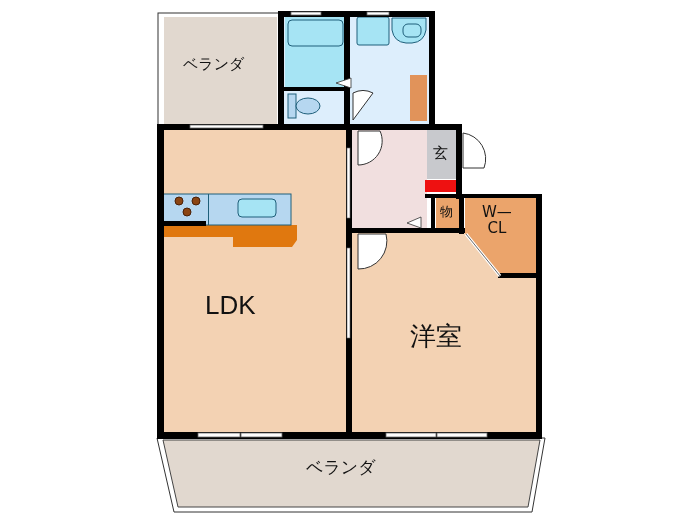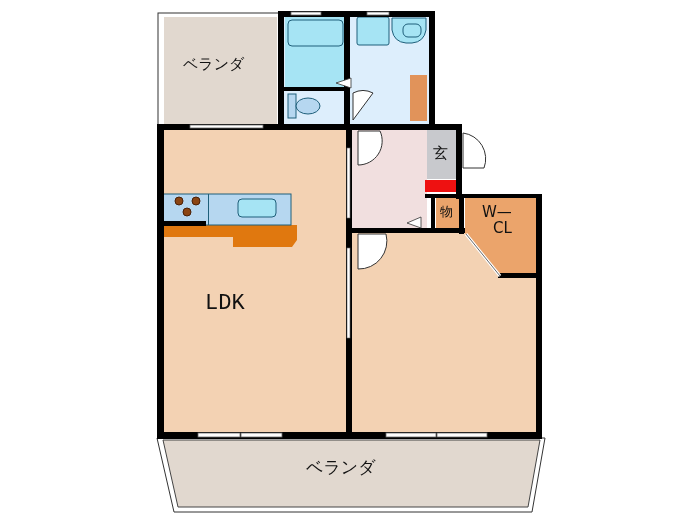--- a/index.html
+++ b/index.html
@@ -1,19 +1,19 @@
 <!DOCTYPE html>
 <html><head>
 <meta charset="utf-8">
 <style>
   html, body { margin:0; padding:0; background:#ffffff; }
   body { width:700px; height:525px; overflow:hidden; position:relative; font-family:"Liberation Sans", "DejaVu Sans", sans-serif; }
   svg { position:absolute; left:0; top:0; }
-  .lbl { position:absolute; color:#111; font-family:"DejaVu Sans", "Liberation Sans", sans-serif; line-height:1.05; text-align:right; white-space:nowrap; }
-  .room-big { font-family:Liberation Mono, monospace; font-size:22px; }
+  .lbl { position:absolute; color:#111; font-family:"DejaVu Sans", "Liberation Sans", sans-serif; line-height:1.05; text-align:center; white-space:nowrap; }
+  .room-big { font-family:Liberation Sans, sans-serif; font-size:26px; }
   .room-sm { font-size:15px; }
   .room-xs { font-size:13px; }
 </style>
 </head>
 <body>
 
 <svg width="700" height="525" viewBox="0 0 700 525">
 
   <g>
     <rect x="158" y="13" width="123" height="113" fill="#ffffff" stroke="#333" stroke-width="1"></rect>
@@ -120,20 +120,21 @@
     <path d="M407 223 L421 217 V228 Z" stroke-width="0.8"></path>
     <path d="M336 83 L351 78 V88 Z" stroke-width="0.8"></path>
   </g>
 </svg>
 
 <div class="lbl room-sm" style="left:183px; top:57px;">ベランダ</div>
 <div class="lbl room-big" style="left:205px; top:292px; text-align:left;">
   <div>LDK</div>
 </div>
 <div class="lbl room-big" style="left:410px; top:323px;">
+  <div>洋室</div>
 </div>
 <div class="lbl room-sm" style="left:433px; top:146px;">玄</div>
 <div class="lbl room-xs" style="left:440px; top:205px;">物</div>
 <div class="lbl room-sm" style="left:482px; top:205px;">
   <div>W—</div>
   <div>CL</div>
 </div>
 <div class="lbl room-sm" style="left:306px; top:459px; font-size:17px;">ベランダ</div>
 
 </body></html>

